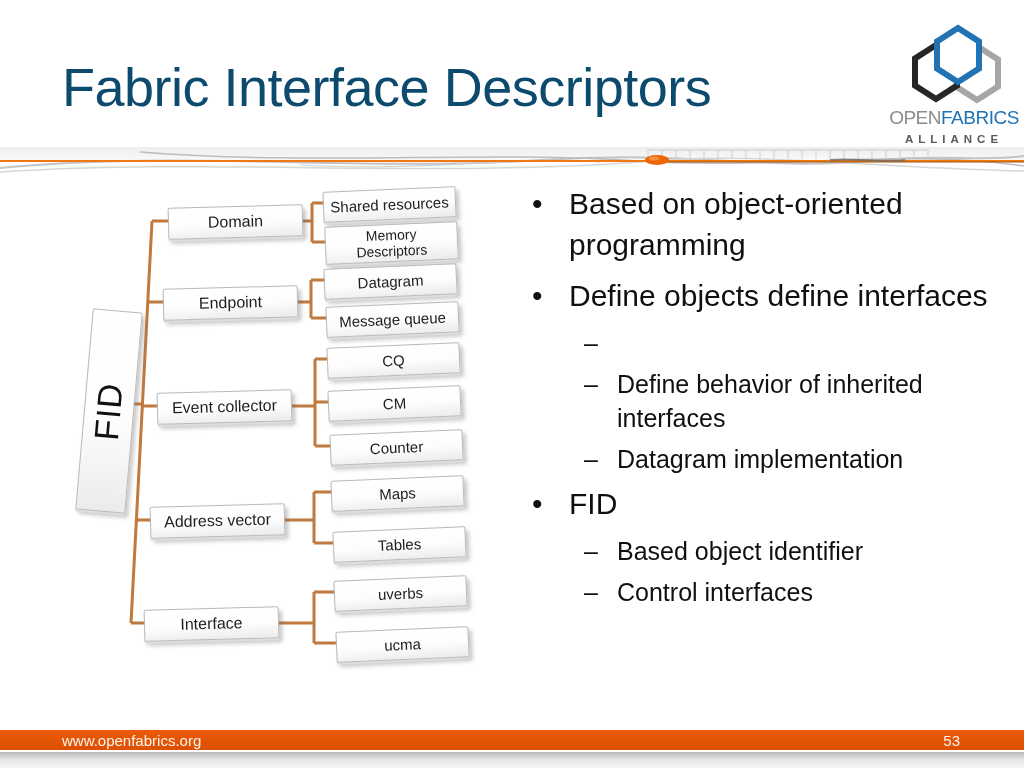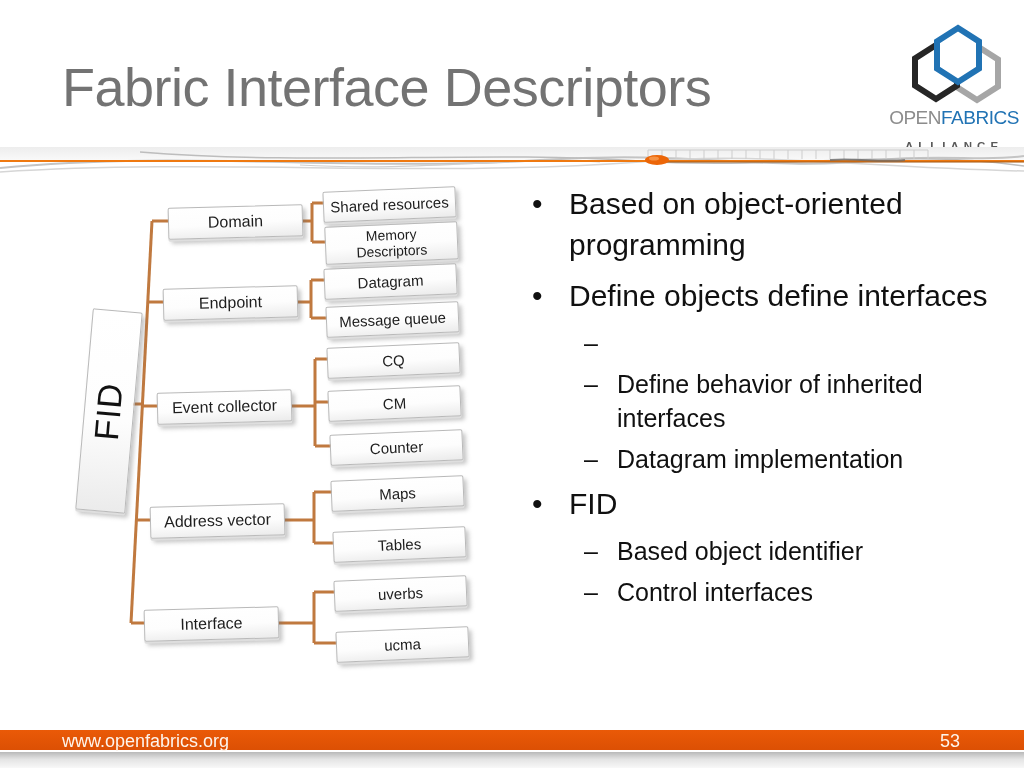--- a/index.html
+++ b/index.html
@@ -2,29 +2,29 @@
 <html><head>
 <meta charset="utf-8">
 <style>
   html,body{margin:0;padding:0;}
   body{font-family:"Liberation Sans",sans-serif;background:#888;}
   .slide{position:relative;width:1024px;height:768px;background:#ffffff;overflow:hidden;}
 
   
   .page-title{
     position:absolute;left:62px;top:56px;
-    font-size:54px;line-height:1.15;color:#737373;
+    font-size:54px;line-height:1.15;color:#0c4a6e;
     letter-spacing:-0.5px;white-space:nowrap;
   }
   .logo{position:absolute;left:888px;top:12px;width:132px;text-align:center;}
   .logo svg{display:block;margin:0 auto;}
   .logo-line1{font-size:19px;font-weight:normal;letter-spacing:-0.5px;line-height:20px;margin-top:2px;white-space:nowrap;}
   .logo-open{color:#8c8c8c;}
   .logo-fabrics{color:#2173b4;}
-  .logo-line2{font-size:11.5px;font-weight:bold;color:#595959;letter-spacing:5px;margin-top:12px;white-space:nowrap;}
+  .logo-line2{font-size:11.5px;font-weight:bold;color:#595959;letter-spacing:5px;margin-top:5px;white-space:nowrap;}
 
   .divider{position:absolute;left:0;top:142px;width:1024px;height:34px;}
 
   
   .diagram{position:absolute;left:0;top:0;width:540px;height:710px;}
   .connectors{position:absolute;left:0;top:0;}
   .node{
     position:absolute;display:flex;align-items:center;justify-content:center;
     background:linear-gradient(178deg,#ffffff 0%,#fdfdfd 55%,#ebebeb 100%);
     border:1px solid #b9b9b9;border-radius:2px;
@@ -44,21 +44,21 @@
   .bullet.lv1 .marker{flex:0 0 37px;font-size:30px;line-height:41px;}
   .bullet.lv1 .btext{font-size:30px;line-height:41px;}
   .bullet.lv2{margin-left:52px;margin-bottom:7px;}
   .bullet.lv2 .marker{flex:0 0 33px;font-size:25px;line-height:34px;}
   .bullet.lv2 .btext{font-size:25px;line-height:34px;}
 
   
   .footer-bar{
     position:absolute;left:0;top:730px;width:1024px;height:20px;
     background:linear-gradient(#ea5a07,#dc5004);
-    color:#fdf4ec;font-size:18px;line-height:22px;
+    color:#fdf4ec;font-size:15px;line-height:22px;
     display:flex;justify-content:space-between;
   }
   .footer-url{margin-left:62px;}
   .page-number{margin-right:64px;}
   .footer-strip{
     position:absolute;left:0;top:752px;width:1024px;height:16px;
     background:linear-gradient(#b9b9b9 0%,#e4e4e4 45%,#f8f8f8 100%);
   }
 </style>
 </head>

